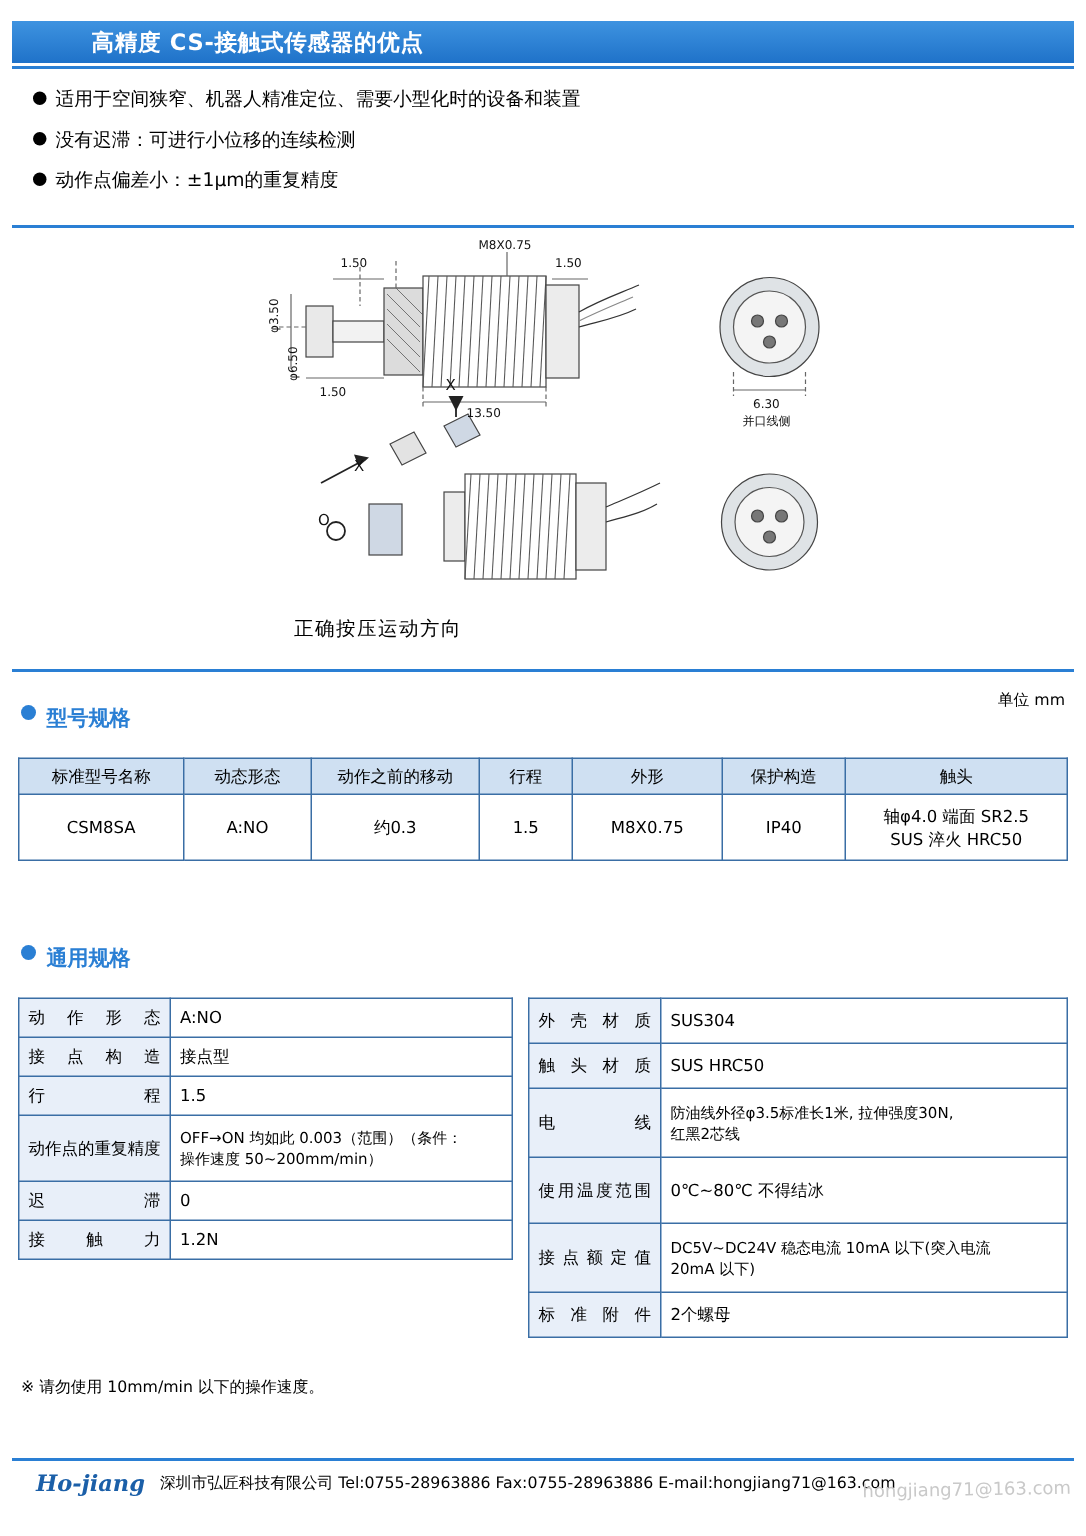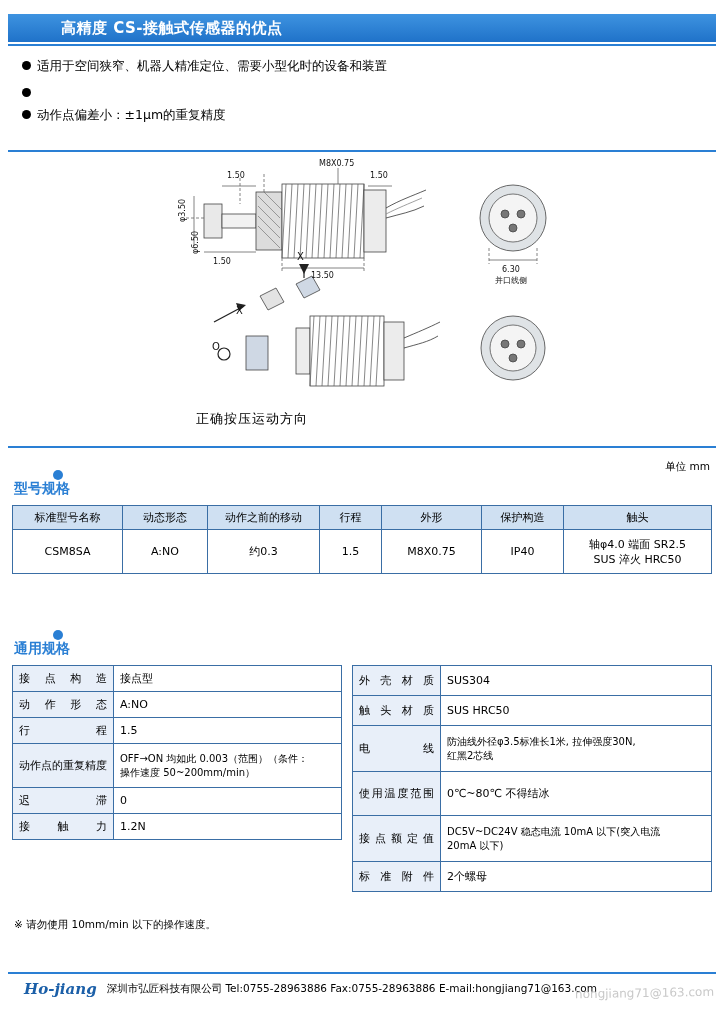--- a/index.html
+++ b/index.html
@@ -43,21 +43,21 @@
   .hr { position:absolute; background:#2a7fd4; }
 
   
   .drawing { position:absolute; left:8px; top:156px; width:708px; height:290px; }
   .drawing svg { display:block; }
   .caption-cn {
     position:absolute; left:196px; top:410px; font-size:13px; letter-spacing:1px;font-family:Liberation Mono, monospace;
   }
 
   
-  .sec-head { position:absolute; display:flex; align-items:flex-end;flex-direction:column; }
+  .sec-head { position:absolute; display:flex; align-items:flex-start; }
   .sec-head .bdot {
     width:10px; height:10px; border-radius:50%; background:#2a7fd4; margin-right:7px;
   }
   .sec-head .stext { color:#2a7fd4; font-size:14px; font-weight:bold; }
   .unit-note { position:absolute; right:16px; font-size:10.5px; color:#000; }
 
   
   table { border-collapse: collapse; }
   .spec-table {
     position:absolute; left:12px; top:505px; width:700px;
@@ -113,20 +113,21 @@
   </div>
   <div class="title-rule"></div>
 
   <div class="bullets">
     <div class="bullet">
       <span class="dot"></span>
       <span>适用于空间狭窄、机器人精准定位、需要小型化时的设备和装置</span>
     </div>
     <div class="bullet">
       <span class="dot"></span>
+      <span>没有迟滞：可进行小位移的连续检测</span>
     </div>
     <div class="bullet">
       <span class="dot"></span>
       <span>动作点偏差小：±1μm的重复精度</span>
     </div>
   </div>
 
   <div class="hr" style="left:8px; top:150px; width:708px; height:2px;"></div>
 
   <div class="drawing">
@@ -285,26 +286,26 @@
   </table>
 
   <div class="sec-head" style="left:14px; top:630px;">
     <span class="bdot"></span>
     <span class="stext">通用规格</span>
   </div>
 
   <table class="gen-left">
     <tbody>
       <tr>
+        <td class="k" style="height:26px">动作形态</td>
+        <td class="v">A:NO</td>
+      </tr>
+      <tr>
         <td class="k" style="height:26px">接点构造</td>
         <td class="v">接点型</td>
-      </tr>
-      <tr>
-        <td class="k" style="height:26px">动作形态</td>
-        <td class="v">A:NO</td>
       </tr>
       <tr>
         <td class="k" style="height:26px">行程</td>
         <td class="v">1.5</td>
       </tr>
       <tr>
         <td class="k" style="height:44px">动作点的重复精度</td>
         <td class="v" style="white-space:pre-line; font-size:10px">OFF→ON 均如此 0.003（范围）（条件：
 操作速度 50~200mm/min）</td>
       </tr>

